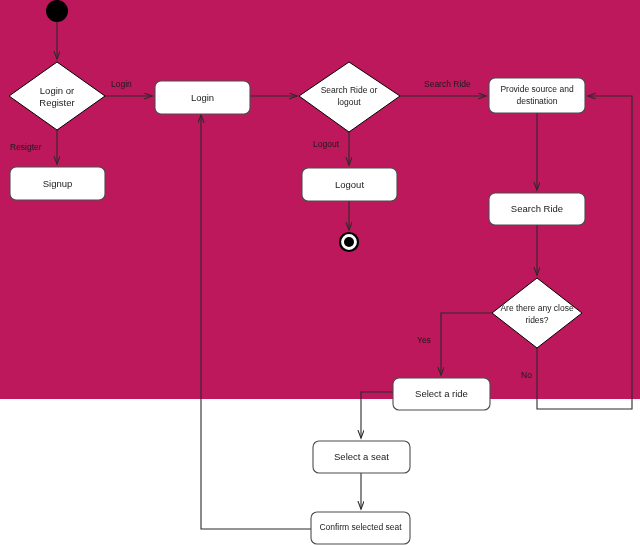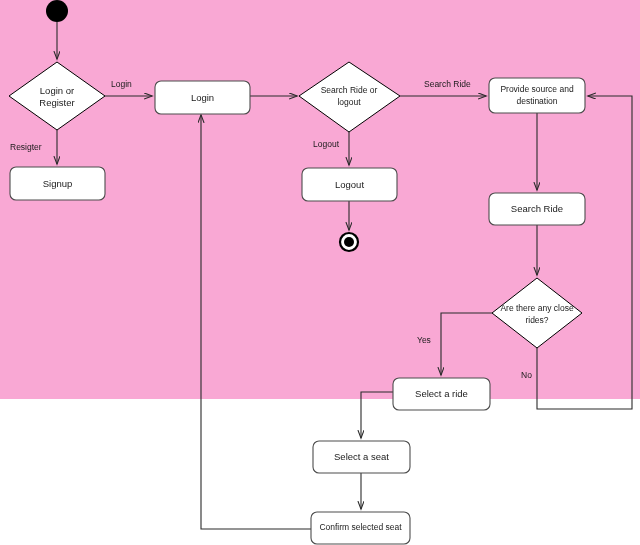--- a/index.html
+++ b/index.html
@@ -10,21 +10,21 @@
   body {
     width: 640px;
     height: 545px;
     font-family: "Liberation Sans", sans-serif;
     overflow: hidden;
   }
   #diagram-root {
     position: relative;
     width: 640px;
     height: 399px;
-    background: #f9a8d4;
+    background: #be185d;
   }
   svg#flow {
     display: block;
     width: 640px;
     height: 545px;
   }
   .node-shape {
     fill: #ffffff;
     stroke: #000000;
     stroke-width: 1;

